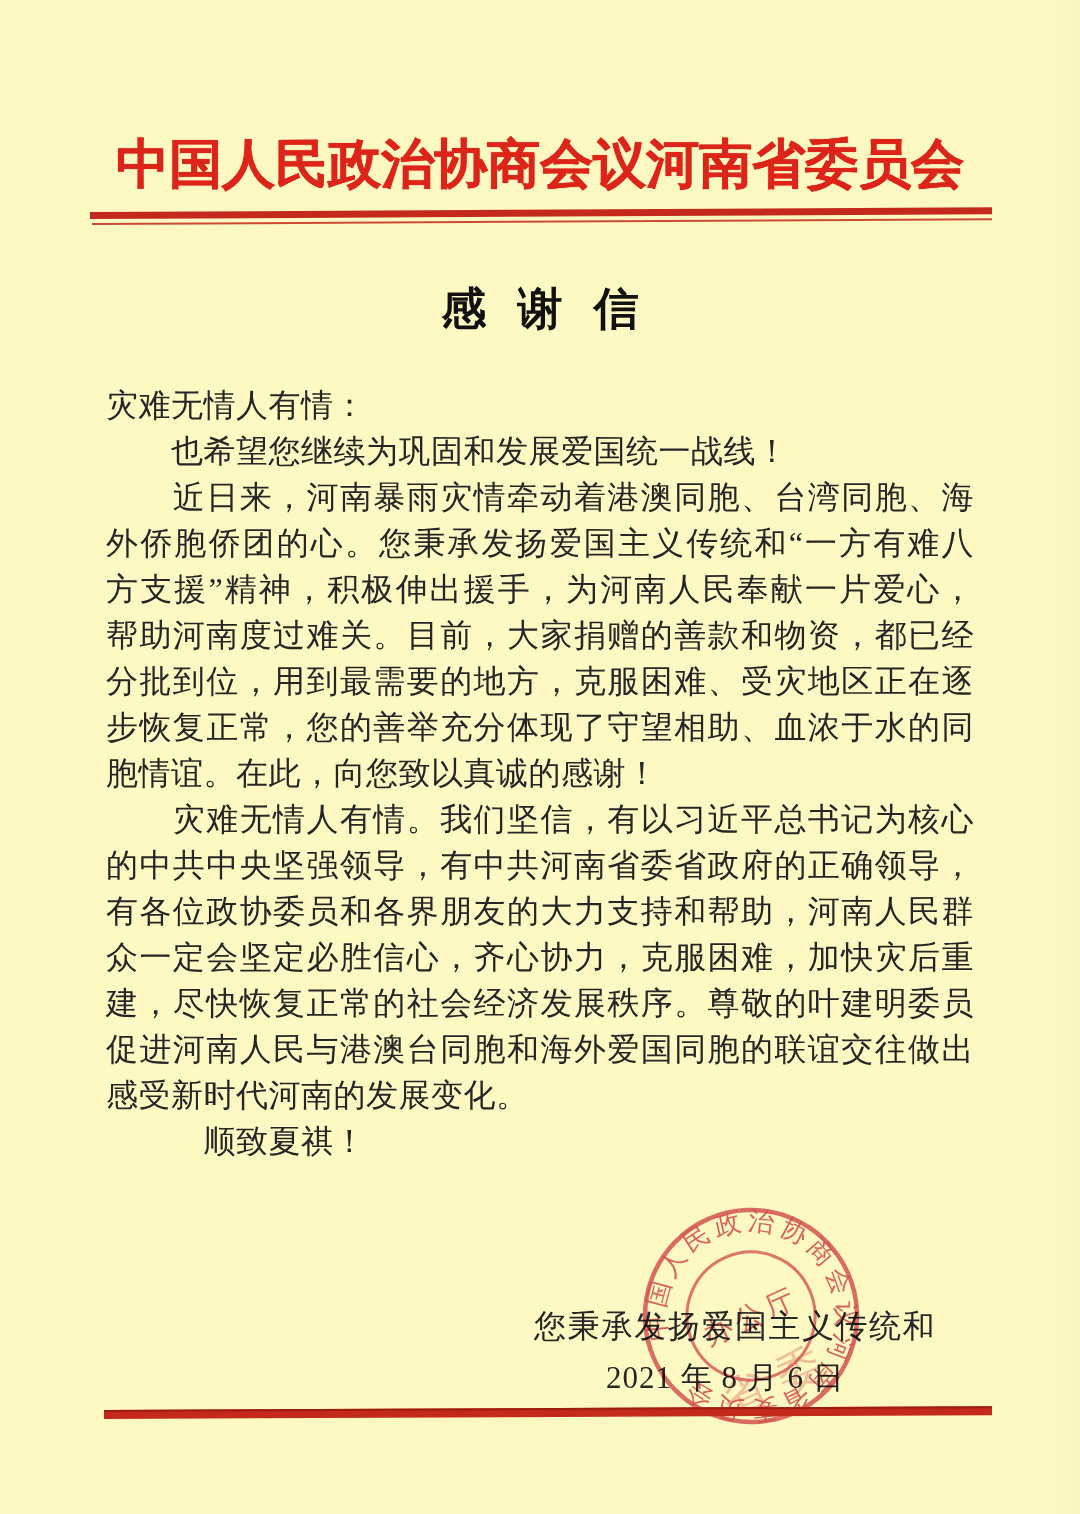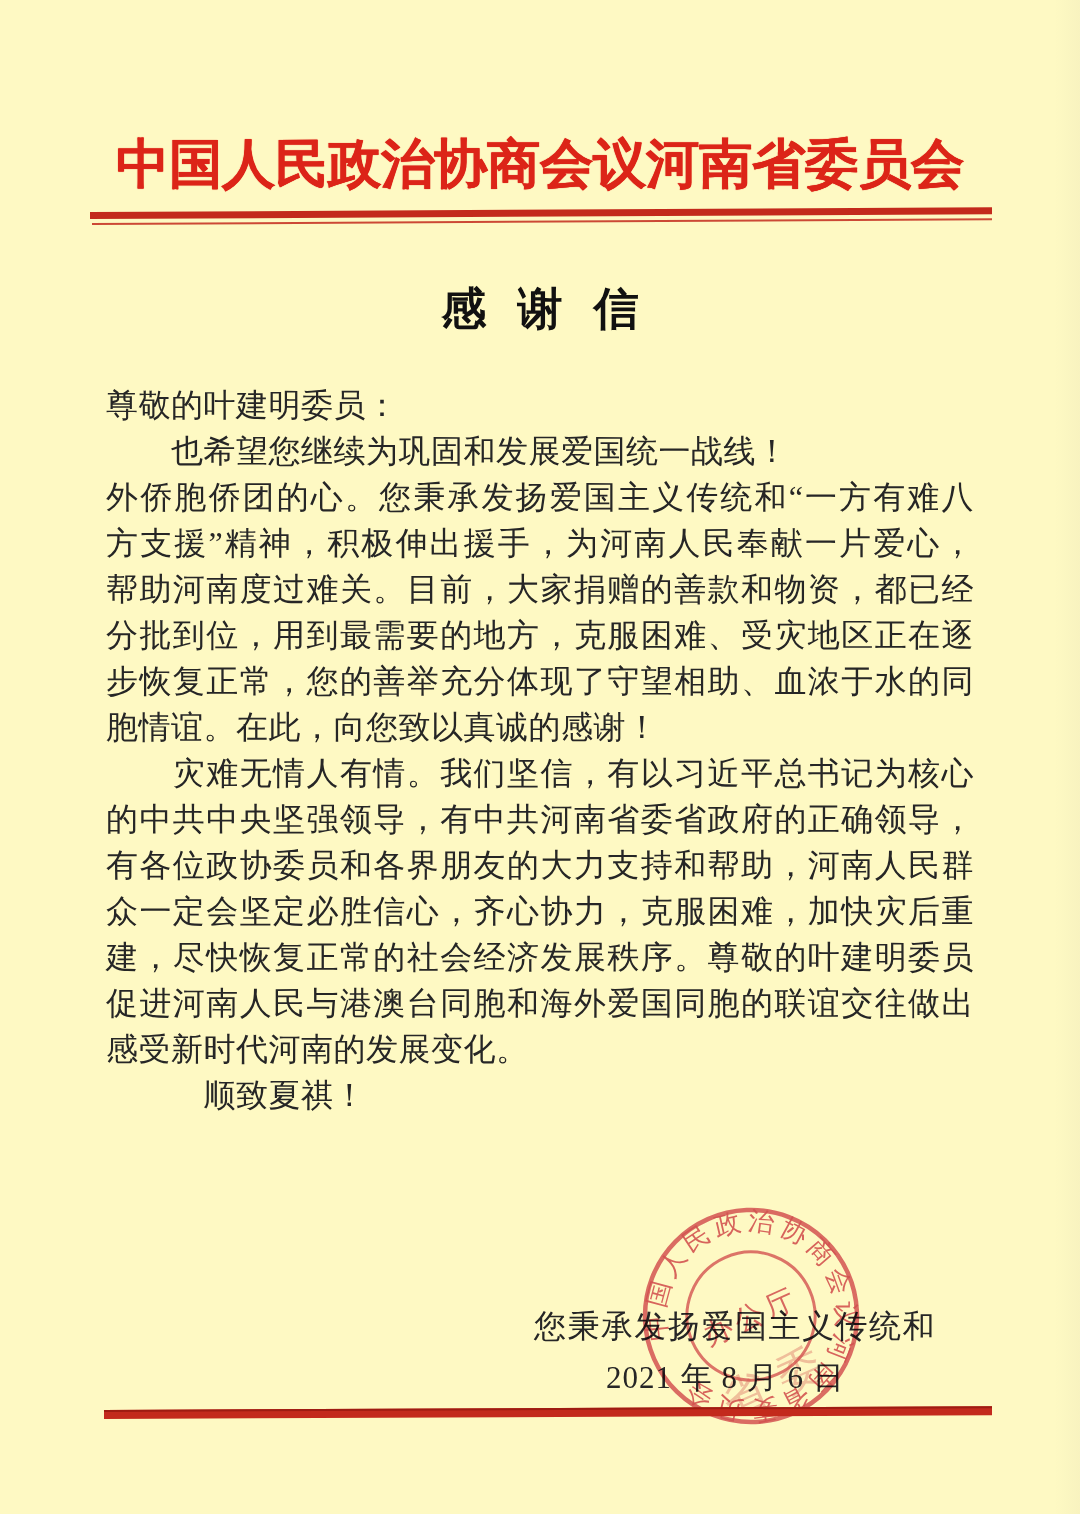--- a/index.html
+++ b/index.html
@@ -117,22 +117,23 @@
 
 <div class="page">
 
   <h1 class="letterhead">中国人民政治协商会议河南省委员会</h1>
   <div class="rule-thick"></div>
   <div class="rule-thin"></div>
 
   <h2 class="doc-title">感 谢 信</h2>
 
   <div class="body-text">
-    <div class="line">尊敬的叶建明委员：</div>
+    <div class="line">灾难无情人有情：</div>
     <div class="line">　　也希望您继续为巩固和发展爱国统一战线！</div>
+    <div class="line j">　　近日来，河南暴雨灾情牵动着港澳同胞、台湾同胞、海</div>
     <div class="line j">外侨胞侨团的心。您秉承发扬爱国主义传统和“一方有难八</div>
     <div class="line j">方支援”精神，积极伸出援手，为河南人民奉献一片爱心，</div>
     <div class="line j">帮助河南度过难关。目前，大家捐赠的善款和物资，都已经</div>
     <div class="line j">分批到位，用到最需要的地方，克服困难、受灾地区正在逐</div>
     <div class="line j">步恢复正常，您的善举充分体现了守望相助、血浓于水的同</div>
     <div class="line">胞情谊。在此，向您致以真诚的感谢！</div>
     <div class="line j">　　灾难无情人有情。我们坚信，有以习近平总书记为核心</div>
     <div class="line j">的中共中央坚强领导，有中共河南省委省政府的正确领导，</div>
     <div class="line j">有各位政协委员和各界朋友的大力支持和帮助，河南人民群</div>
     <div class="line j">众一定会坚定必胜信心，齐心协力，克服困难，加快灾后重</div>

